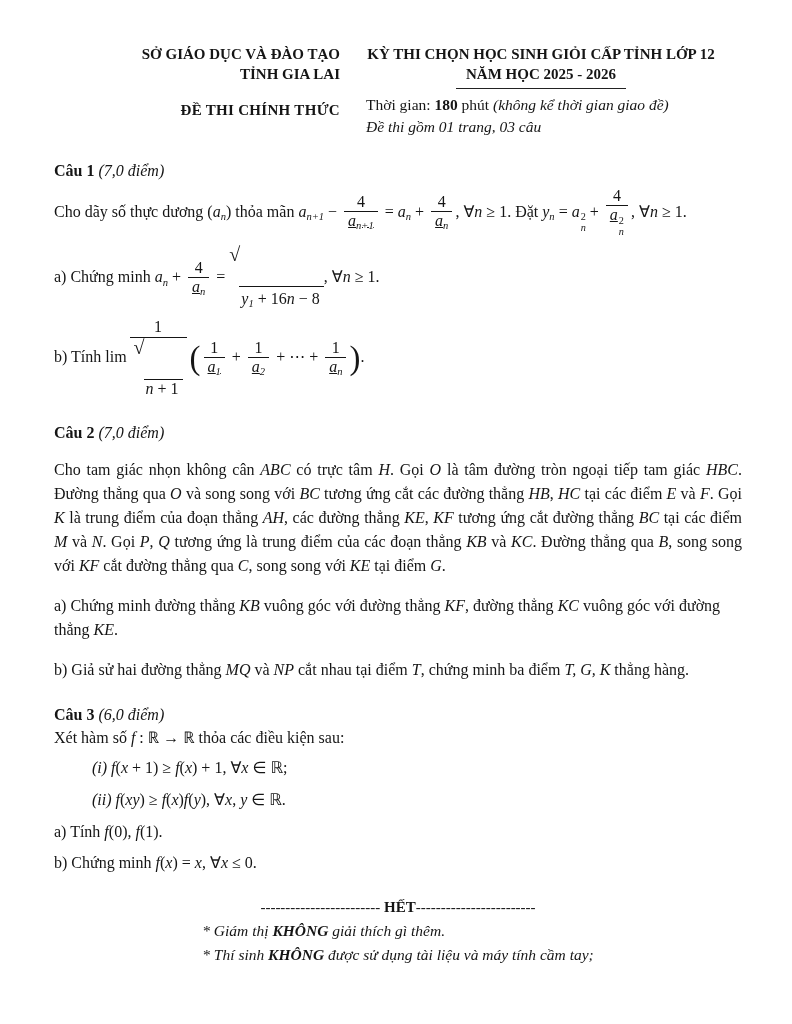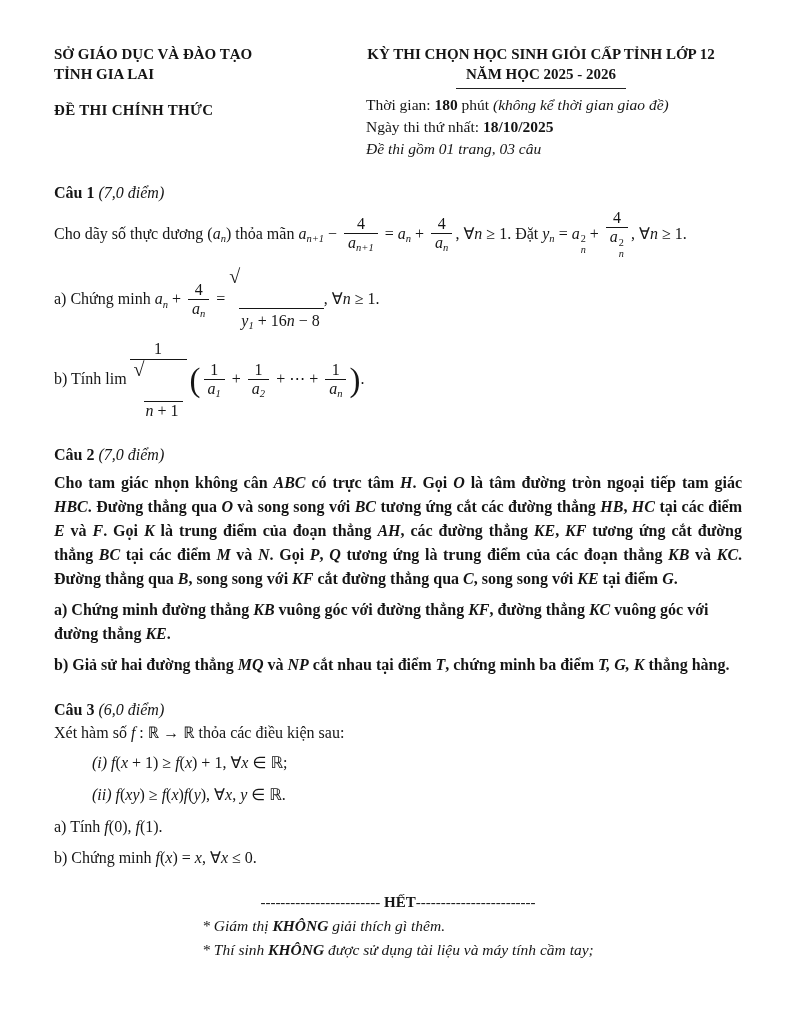--- a/index.html
+++ b/index.html
@@ -7,53 +7,53 @@
     width: 792px; height: 1024px;
     background: #ffffff; color: #151515;
     font-family: "Liberation Serif", serif;
     font-size: 16px;
     overflow: hidden;
   }
   .page { padding: 44px 50px 0 54px; }
 
   
   .header { display: flex; }
-  .h-left { width: 286px; text-align: left; }
+  .h-left { width: 286px; text-align: right; }
   .h-right { flex: 1; text-align: center; }
   .h-bold { font-weight: bold; font-size: 15px; line-height: 1.35; }
   .official { margin-top: 15px; letter-spacing: 0.3px; }
   .underline { display: inline-block; border-bottom: 1.5px solid #222; padding: 0 10px 3px; }
   .h-meta { text-align: left; margin-top: 5px; padding-left: 26px; font-size: 15.5px; line-height: 1.42; }
 
   
   .body { margin-top: 16px; }
   p { margin: 0; }
   .q-head { margin-top: 24px; font-size: 16px; }
   .q-line { margin-top: 8px; line-height: 1.45; }
   .mathline { margin-top: 6px; line-height: 1.35; }
-  .q-para { margin-top: 7px; line-height: 1.5; font-weight: bold; }
+  .q-para { margin-top: 16px; line-height: 1.5; }
   .just { text-align: justify; }
   .q-cond { margin-top: 6px; margin-left: 38px; line-height: 1.6; }
   .gap-lg { }
 
   
   .b  { font-weight: bold; }
   .i  { font-style: italic; }
   .bi { font-weight: bold; font-style: italic; }
   .mi { font-style: italic; }
   .sub { font-size: 0.66em; vertical-align: -0.3em; font-style: italic; }
 
   
   .frac {
     display: inline-flex; flex-direction: column;
     vertical-align: middle; text-align: center;
     margin: 2px 3px; white-space: nowrap;
   }
   .frac .num { display: block; padding: 0 4px 1px; border-bottom: 1px solid #151515; line-height: 1.05; }
-  .frac .den { display: block; padding: 1px 4px 0; line-height: 1.05; }
+  .frac .den { display: block; padding: 1px 4px 0; line-height: 1.05; text-decoration: underline; }
 
   .sqrt { display: inline-flex; align-items: flex-start; vertical-align: middle; white-space: nowrap; }
   .sqrt .rad { font-size: 1.25em; line-height: 1; transform: translateY(-2px); }
   .sqrt .radbody { border-top: 1.3px solid #151515; padding: 1px 4px 0 2px; margin-left: -1px; white-space: nowrap; margin-top: 40px; }
 
   .ss {
     display: inline-flex; flex-direction: column; align-items: flex-start;
     font-size: 0.64em; line-height: 1.05; vertical-align: -0.4em; margin-left: 1px;
   }
   .ss .ssup { font-style: normal; }
@@ -78,21 +78,20 @@
       <div class="h-bold">TỈNH GIA LAI</div>
       <div class="h-bold official">ĐỀ THI CHÍNH THỨC</div>
     </div>
     <div class="h-right">
       <div class="h-bold">KỲ THI CHỌN HỌC SINH GIỎI CẤP TỈNH LỚP 12</div>
       <div class="h-bold">
         <span class="underline">NĂM HỌC 2025 - 2026</span>
       </div>
       <div class="h-meta">
         <div>Thời gian: <span class="b">180</span> phút <span class="i">(không kể thời gian giao đề)</span></div>
-        <div>Ngày thi thứ nhất: <span class="b">18/10/2025</span></div>
         <div><span class="i">Đề thi gồm 01 trang, 03 câu</span></div>
       </div>
     </div>
   </div>
 
   <div class="body">
 
     <p class="q-head"><span class="b">Câu 1 </span><span class="i">(7,0 điểm)</span></p>
     <p class="mathline">Cho dãy số thực dương (<span class="mi">a</span><span class="sub">n</span>) thỏa mãn  <span class="mi">a</span><span class="sub">n+1</span> − <span class="frac">
           <span class="num">4</span>

